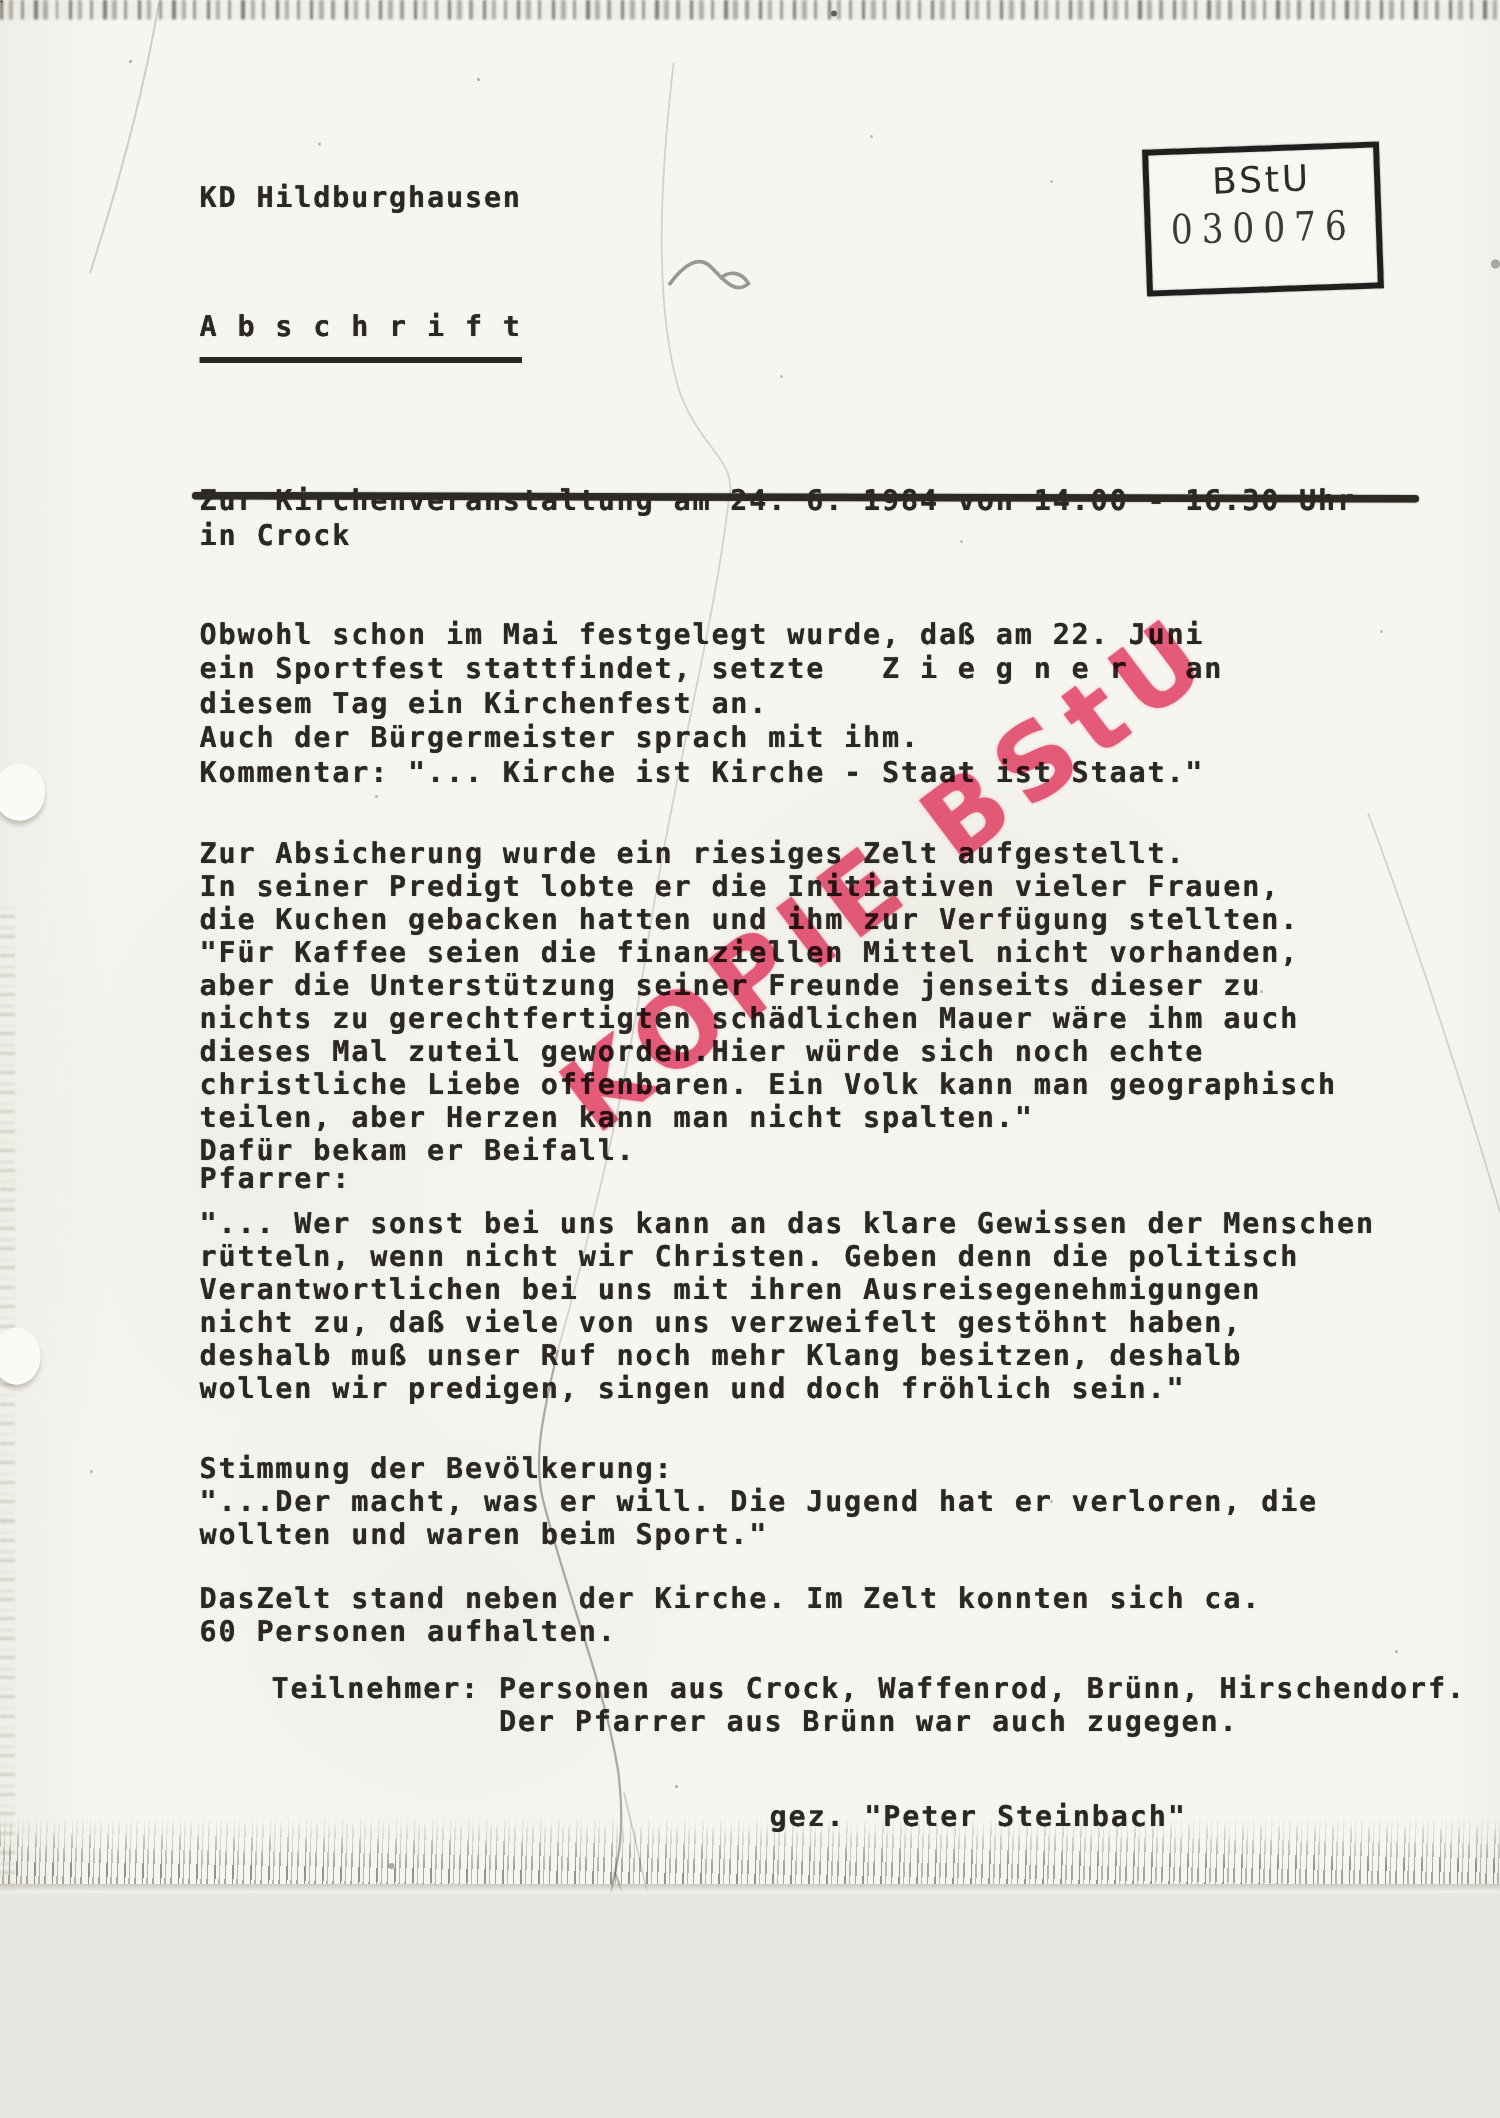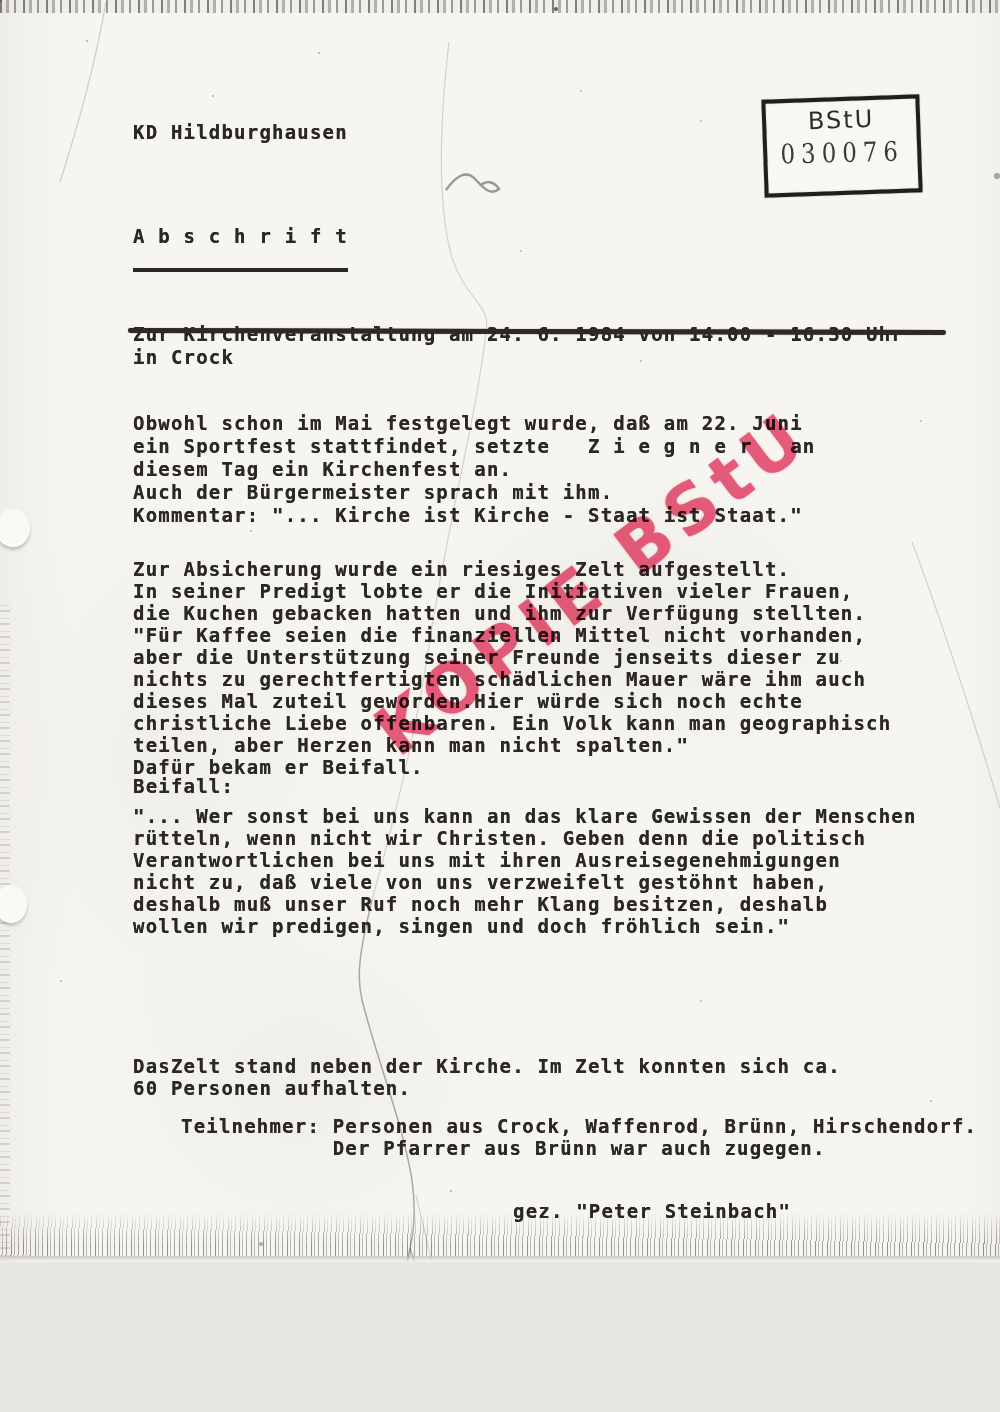--- a/index.html
+++ b/index.html
@@ -16,21 +16,21 @@
     color:#2b2823;
   }
   
   .tw{
     position:absolute;left:133px;
     font-weight:700;font-size:19px;line-height:22px;letter-spacing:1.2px;
     white-space:pre-wrap;
     text-shadow:0 0 0.5px rgba(43,40,35,0.85);
   }
   .header{top:121px;}
-  .heading{top:224px;line-height:24px;border-bottom:4px solid #2b2823;padding-bottom:20px;}
+  .heading{top:206px;line-height:24px;border-bottom:4px solid #2b2823;padding-bottom:8px;}
   .title{top:287px;line-height:23px;margin-top:36px;}
   .title-rule{
     position:absolute;left:128px;top:329px;width:818px;height:5px;
     background:#2d2a24;border-radius:3px;transform:rotate(0.15deg);
     box-shadow:0 0 1px rgba(45,42,36,.7);
   }
   .p1{top:412px;line-height:23px;}
   .p2{top:558px;}
   .p3{top:775px;}
   .p4{top:805px;}
@@ -176,27 +176,30 @@
   <div class="tw p2">Zur Absicherung wurde ein riesiges Zelt aufgestellt.
 In seiner Predigt lobte er die Initiativen vieler Frauen,
 die Kuchen gebacken hatten und ihm zur Verfügung stellten.
 "Für Kaffee seien die finanziellen Mittel nicht vorhanden,
 aber die Unterstützung seiner Freunde jenseits dieser zu
 nichts zu gerechtfertigten schädlichen Mauer wäre ihm auch
 dieses Mal zuteil geworden.Hier würde sich noch echte
 christliche Liebe offenbaren. Ein Volk kann man geographisch
 teilen, aber Herzen kann man nicht spalten."
 Dafür bekam er Beifall.</div>
-  <div class="tw p3">Beifall:</div>
+  <div class="tw p3">Pfarrer:</div>
   <div class="tw p4">"... Wer sonst bei uns kann an das klare Gewissen der Menschen
 rütteln, wenn nicht wir Christen. Geben denn die politisch
 Verantwortlichen bei uns mit ihren Ausreisegenehmigungen
 nicht zu, daß viele von uns verzweifelt gestöhnt haben,
 deshalb muß unser Ruf noch mehr Klang besitzen, deshalb
 wollen wir predigen, singen und doch fröhlich sein."</div>
+  <div class="tw p5">Stimmung der Bevölkerung:
+"...Der macht, was er will. Die Jugend hat er verloren, die
+wollten und waren beim Sport."</div>
   <div class="tw p6">DasZelt stand neben der Kirche. Im Zelt konnten sich ca.
 60 Personen aufhalten.</div>
   <div class="tw p7">Teilnehmer: Personen aus Crock, Waffenrod, Brünn, Hirschendorf.
             Der Pfarrer aus Brünn war auch zugegen.</div>
 
   <div class="tw signature">gez. "Peter Steinbach"</div>
 
   <div class="kopie">KOPIE BStU</div>
 
   <div class="bottom-noise"></div>

